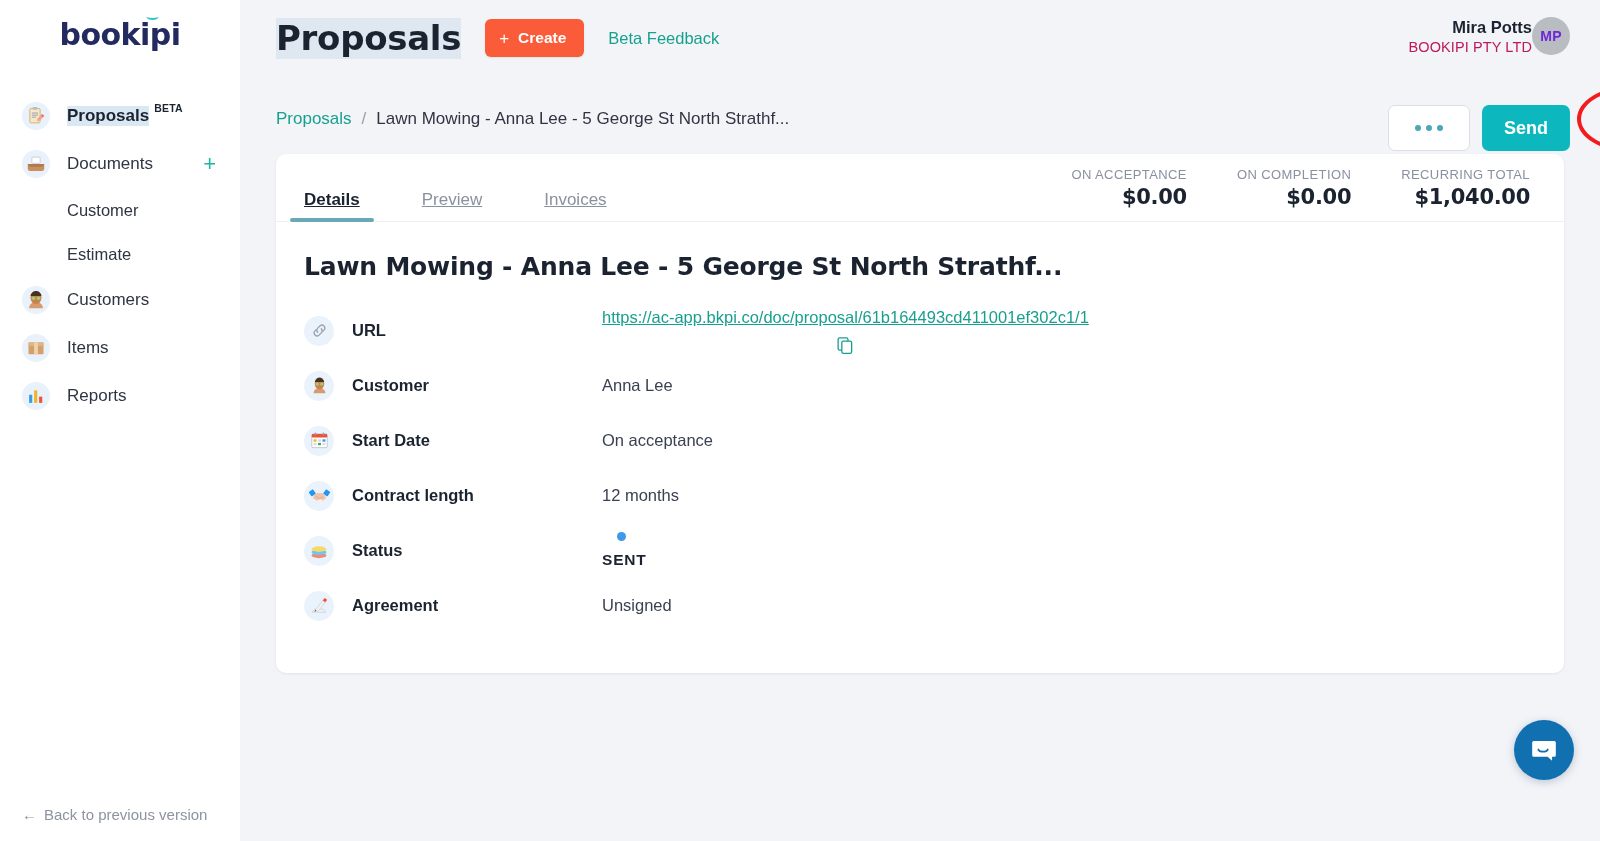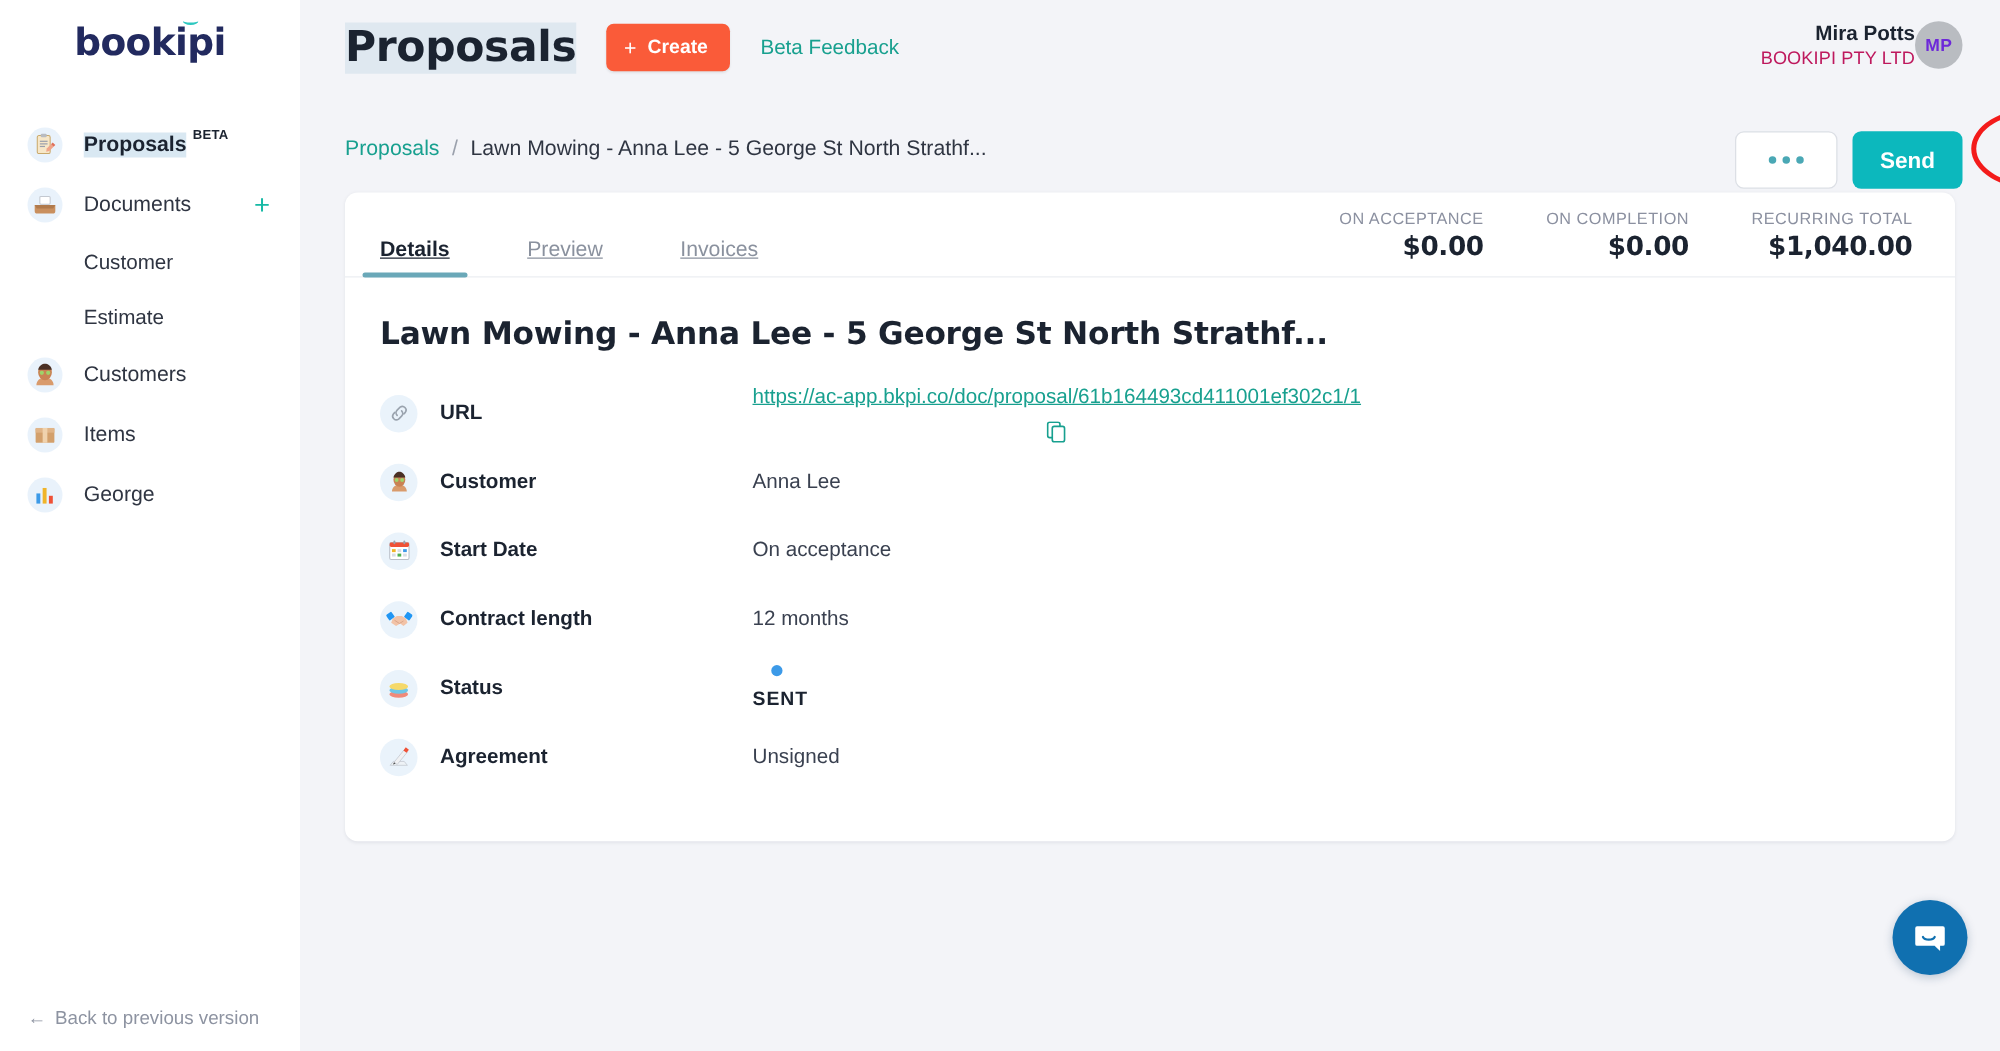--- a/index.html
+++ b/index.html
@@ -520,21 +520,21 @@
       </div>
 
       <div class="nav-item">
         <span class="nav-icon">
           <svg width="20" height="20" viewBox="0 0 32 32" aria-hidden="true">
             <rect x="5" y="14" width="5" height="13" fill="#3c9ae8"></rect>
             <rect x="13" y="7" width="5" height="20" fill="#f0b429"></rect>
             <rect x="21" y="17" width="5" height="10" fill="#ef5136"></rect>
           </svg>
         </span>
-        <span class="nav-label">George</span>
+        <span class="nav-label">Reports</span>
       </div>
 
     </nav>
 
     <div class="sidebar-footer">
       <span class="back-arrow">←</span>
       <span>Back to previous version</span>
     </div>
   </aside>
 

